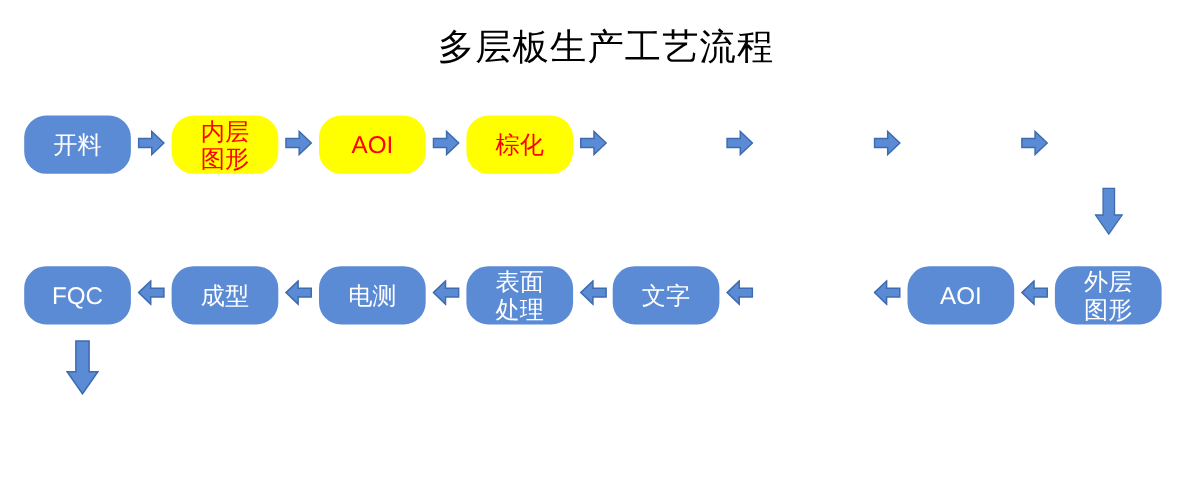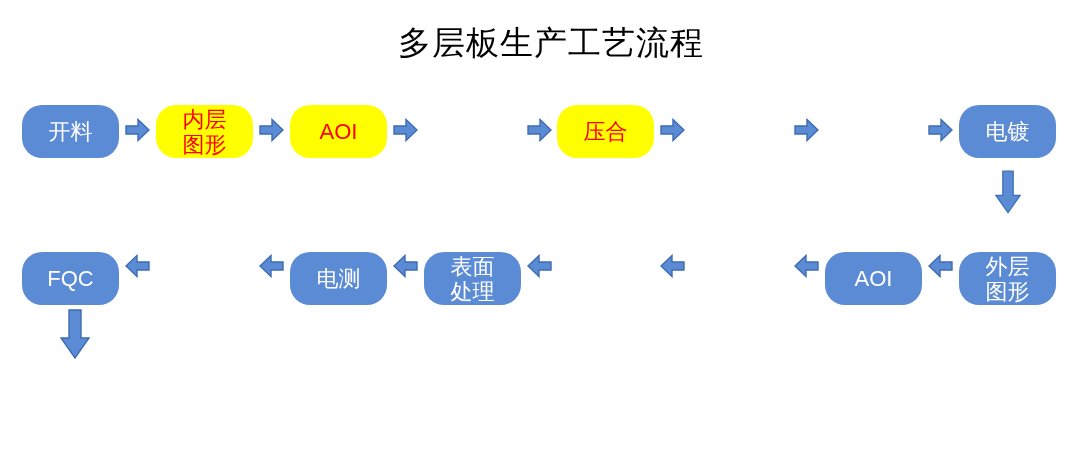--- a/index.html
+++ b/index.html
@@ -28,21 +28,21 @@
     border-radius:20px;
     display:flex;align-items:center;justify-content:center;
     font-size:22px;line-height:25px;
     text-align:center;
     white-space:pre-line;
     box-sizing:border-box;
   }
   .blue{background:var(--node_blue,#5B8BD5);color:var(--node_text_light,#fff);}
   .yellow{background:var(--node_yellow,#FFFF00);color:var(--node_text_red,#FF0000);}
   .r1{top:105px}
-  .r2{top:252px}
+  .r2{top:242px}
   .r3{top:371px}
   .c1{left:22px}.c2{left:156px}.c3{left:290px}.c4{left:424px}
   .c5{left:557px}.c6{left:691px}.c7{left:825px}.c8{left:959px}
   .arrow{position:absolute;width:25px;height:24px;}
   .arrow svg{display:block;width:100%;height:100%;}
   .arrow svg path{
     fill:var(--arrow_fill,#5B8BD5);
     stroke:var(--arrow_stroke,#3E6CB0);
     stroke-width:1.4;
     stroke-linejoin:miter;
@@ -58,22 +58,21 @@
 <body>
 
 <div class="canvas">
 
   <h1 class="title">多层板生产工艺流程</h1>
 
   <div class="node blue r1 c1">开料</div>
   <div class="node yellow r1 c2">内层
 图形</div>
   <div class="node yellow r1 c3">AOI</div>
-  <div class="node yellow r1 c5">压合</div>
-  <div class="node blue r1 c8">电镀</div>
+  <div class="node yellow r1 c4">棕化</div>
 
   <div class="arrow ar1 ax1">
       <svg viewBox="0 0 25 24">
         <path d="M1 8 H13 V1.5 L24 12 L13 22.5 V16 H1 Z"></path>
       </svg>
     </div>
   <div class="arrow ar1 ax2">
       <svg viewBox="0 0 25 24">
         <path d="M1 8 H13 V1.5 L24 12 L13 22.5 V16 H1 Z"></path>
       </svg>
@@ -104,23 +103,25 @@
       </svg>
     </div>
 
   <div class="arrow down1">
       <svg viewBox="0 0 30 50">
         <path d="M9 1 H21 V29 H29 L15 49 L1 29 H9 Z"></path>
       </svg>
     </div>
 
   <div class="node blue r2 c1">FQC</div>
+  <div class="node blue r2 c2">成型</div>
   <div class="node blue r2 c4">表面
 处理</div>
   <div class="node blue r2 c3">电测</div>
+  <div class="node blue r2 c5">文字</div>
   <div class="node blue r2 c7">AOI</div>
   <div class="node blue r2 c8">外层
 图形</div>
 
   <div class="arrow ar2 ax1">
       <svg viewBox="0 0 25 24">
         <path d="M24 8 H12 V1.5 L1 12 L12 22.5 V16 H24 Z"></path>
       </svg>
     </div>
   <div class="arrow ar2 ax2">

